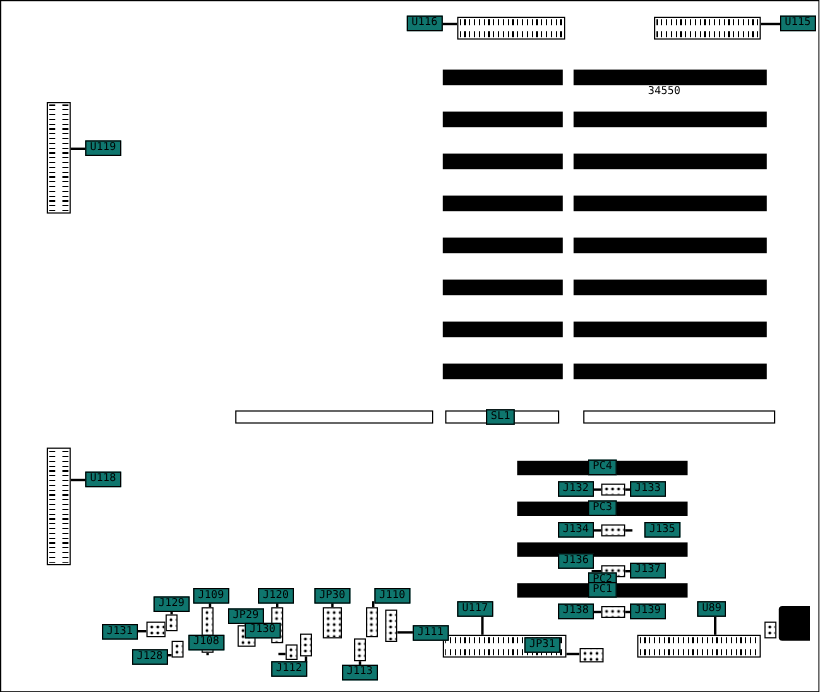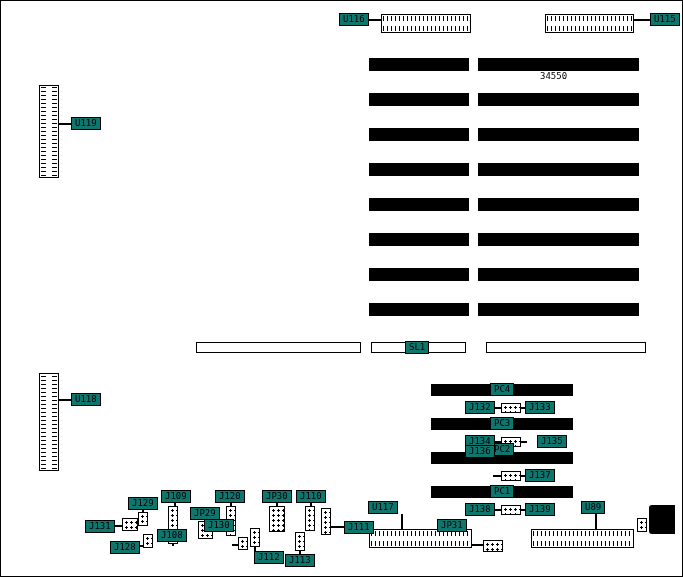--- a/index.html
+++ b/index.html
@@ -69,59 +69,59 @@
   <div class="slot" style="left:195px;top:341px;width:165px;height:11px"></div>
   <div class="slot" style="left:370px;top:341px;width:95px;height:11px"></div>
   <div class="slot" style="left:485px;top:341px;width:160px;height:11px"></div>
   <div class="callout" style="left:404px;top:340px">SL1</div>
 
   <div class="bar" style="left:430px;top:383px;width:142px;height:12px"></div>
   <div class="callout" style="left:489px;top:382px">PC4</div>
   <div class="bar" style="left:430px;top:417px;width:142px;height:12px"></div>
   <div class="callout" style="left:489px;top:416px">PC3</div>
   <div class="bar" style="left:430px;top:451px;width:142px;height:12px"></div>
-  <div class="callout" style="left:489px;top:442px">PC2</div>
+  <div class="callout" style="left:489px;top:476px">PC2</div>
   <div class="bar" style="left:430px;top:485px;width:142px;height:12px"></div>
   <div class="callout" style="left:489px;top:484px">PC1</div>
 
   <div class="hdr" style="left:500px;top:402px;width:20px;height:10px"></div>
   <div class="line" style="left:492px;top:406px;width:10px;height:2px"></div>
   <div class="line" style="left:518px;top:406px;width:8px;height:2px"></div>
   <div class="callout" style="left:464px;top:400px">J132</div>
   <div class="callout" style="left:524px;top:400px">J133</div>
 
   <div class="hdr" style="left:500px;top:436px;width:20px;height:10px"></div>
   <div class="line" style="left:492px;top:440px;width:10px;height:2px"></div>
   <div class="line" style="left:518px;top:440px;width:8px;height:2px"></div>
   <div class="callout" style="left:464px;top:434px">J134</div>
   <div class="callout" style="left:536px;top:434px">J135</div>
 
   <div class="hdr" style="left:500px;top:470px;width:20px;height:10px"></div>
   <div class="line" style="left:492px;top:474px;width:10px;height:2px"></div>
   <div class="line" style="left:518px;top:474px;width:8px;height:2px"></div>
-  <div class="callout" style="left:464px;top:444px">J136</div>
+  <div class="callout" style="left:464px;top:460px">J136</div>
   <div class="callout" style="left:524px;top:468px">J137</div>
 
   <div class="hdr" style="left:500px;top:504px;width:20px;height:10px"></div>
   <div class="line" style="left:492px;top:508px;width:10px;height:2px"></div>
   <div class="line" style="left:518px;top:508px;width:8px;height:2px"></div>
   <div class="callout" style="left:464px;top:502px">J138</div>
   <div class="callout" style="left:524px;top:502px">J139</div>
 
   <div class="connh" style="left:368px;top:528px;width:103px;height:19px"></div>
   <div class="line" style="left:400px;top:513px;width:2px;height:16px"></div>
-  <div class="callout" style="left:367px;top:500px">U117</div>
+  <div class="callout" style="left:380px;top:500px">U117</div>
 
   <div class="connh" style="left:530px;top:528px;width:103px;height:19px"></div>
   <div class="line" style="left:594px;top:513px;width:2px;height:16px"></div>
   <div class="callout" style="left:580px;top:500px">U89</div>
 
   <div class="hdr" style="left:482px;top:539px;width:20px;height:12px"></div>
   <div class="line" style="left:464px;top:543px;width:18px;height:2px"></div>
-  <div class="callout" style="left:436px;top:518px">JP31</div>
+  <div class="callout" style="left:436px;top:530px">JP31</div>
 
   <div class="hdr" style="left:636px;top:517px;width:10px;height:14px"></div>
   <div class="port" style="left:648px;top:504px;width:26px;height:29px"></div>
 
   <div class="hdr" style="left:121px;top:517px;width:16px;height:13px"></div>
   <div class="hdr" style="left:137px;top:511px;width:10px;height:14px"></div>
   <div class="hdr" style="left:142px;top:533px;width:10px;height:14px"></div>
   <div class="hdr" style="left:167px;top:505px;width:10px;height:24px"></div>
   <div class="hdr" style="left:167px;top:529px;width:10px;height:14px"></div>
   <div class="hdr" style="left:197px;top:520px;width:15px;height:18px"></div>
@@ -144,23 +144,23 @@
   <div class="line" style="left:253px;top:545px;width:2px;height:6px"></div>
   <div class="line" style="left:275px;top:500px;width:2px;height:6px"></div>
   <div class="line" style="left:298px;top:549px;width:2px;height:5px"></div>
   <div class="line" style="left:309px;top:500px;width:2px;height:6px"></div>
   <div class="line" style="left:330px;top:525px;width:14px;height:2px"></div>
 
   <div class="callout" style="left:127px;top:496px">J129</div>
   <div class="callout" style="left:160px;top:489px">J109</div>
   <div class="callout" style="left:214px;top:489px">J120</div>
   <div class="callout" style="left:261px;top:489px">JP30</div>
-  <div class="callout" style="left:295px;top:489px">J110</div>
+  <div class="callout" style="left:311px;top:489px">J110</div>
   <div class="callout" style="left:189px;top:506px">JP29</div>
   <div class="callout" style="left:84px;top:519px">J131</div>
   <div class="callout" style="left:109px;top:540px">J128</div>
   <div class="callout" style="left:156px;top:528px">J108</div>
   <div class="callout" style="left:203px;top:518px">J130</div>
-  <div class="callout" style="left:253px;top:550px">J112</div>
+  <div class="callout" style="left:225px;top:550px">J112</div>
   <div class="callout" style="left:284px;top:553px">J113</div>
   <div class="callout" style="left:343px;top:520px">J111</div>
 
 </div>
 
 </body></html>

